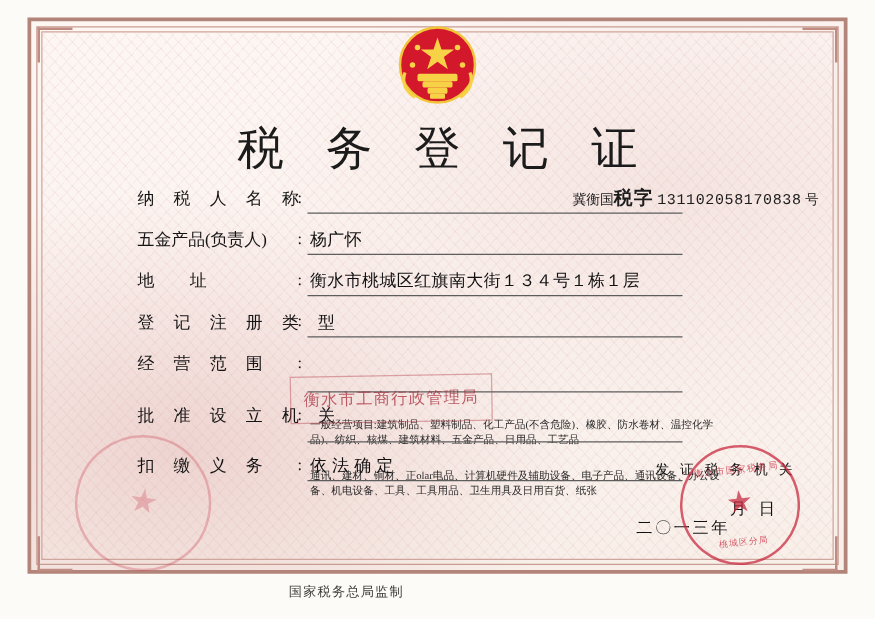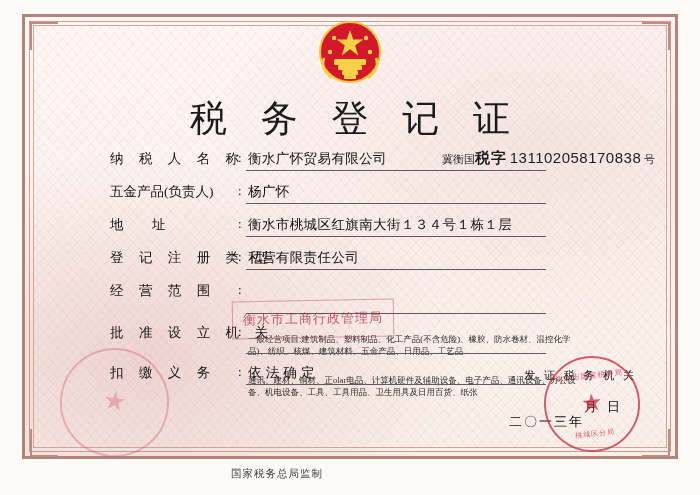--- a/index.html
+++ b/index.html
@@ -91,22 +91,22 @@
     font-size: 11px;
     color: #1d1d1d;
     white-space: nowrap;
   }
   .serial .big {
     font-size: 15px;
     font-weight: bold;
     letter-spacing: 1px;
   }
   .serial .num {
-    font-family: Liberation Sans, sans-serif;
-    font-size: 15px;
+    font-family: Liberation Mono, monospace;
+    font-size: 12px;
     letter-spacing: 0.5px;
   }
   
   .fields {
     position: absolute;
     left: 110px;
     top: 150px;
     width: 500px;
   }
   .row {
@@ -312,42 +312,40 @@
     <span>冀衡国</span><span class="big">税</span><span class="big">字</span>
     <span class="num">131102058170838</span>
     <span>号</span>
   </div>
 
   <div class="fields">
 
     <div class="row">
       <span class="label spread">纳 税 人 名 称</span>
       <span class="colon">:</span>
-      <span class="value">衡水广怀贸易有限公司</span>
       <span class="underline" style="top:20px;"></span>
     </div>
 
     <div class="row">
       <span class="label">五金产品(负责人)</span>
       <span class="colon">:</span>
       <span class="value">杨广怀</span>
       <span class="underline" style="top:20px;"></span>
     </div>
 
     <div class="row">
       <span class="label spread2">地 址</span>
       <span class="colon">:</span>
       <span class="value">衡水市桃城区红旗南大街１３４号１栋１层</span>
       <span class="underline" style="top:20px;"></span>
     </div>
 
     <div class="row">
       <span class="label spread">登 记 注 册 类 型</span>
       <span class="colon">:</span>
-      <span class="value">私营有限责任公司</span>
       <span class="underline" style="top:20px;"></span>
     </div>
 
     <div class="row" style="min-height:38px;">
       <span class="label spread">经 营 范 围</span>
       <span class="colon">:</span>
       <span class="value small" style="top:3px;">一般经营项目:建筑制品、塑料制品、化工产品(不含危险)、橡胶、防水卷材、温控化学品)、纺织、核煤、建筑材料、五金产品、日用品、工艺品</span>
       <span class="underline" style="top:31px;"></span>
     </div>
 

